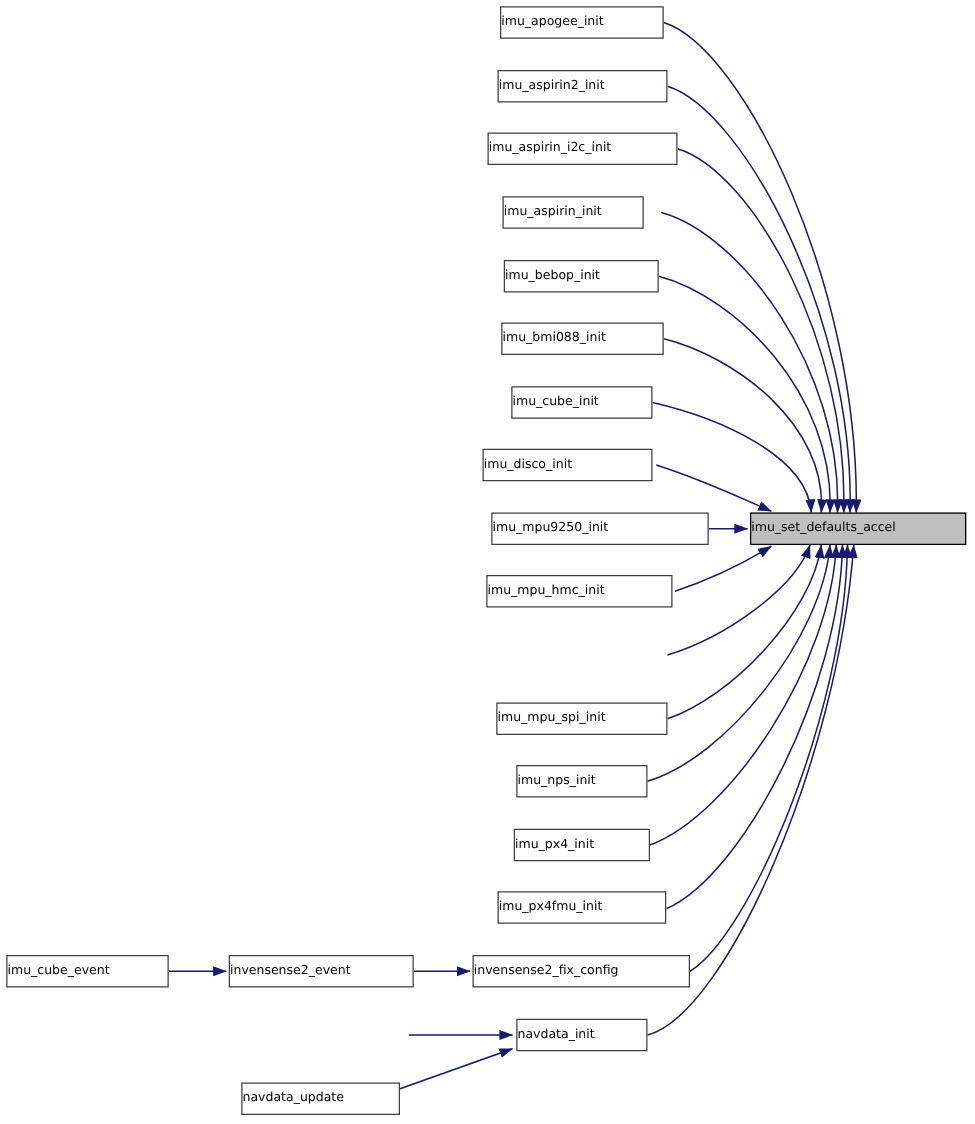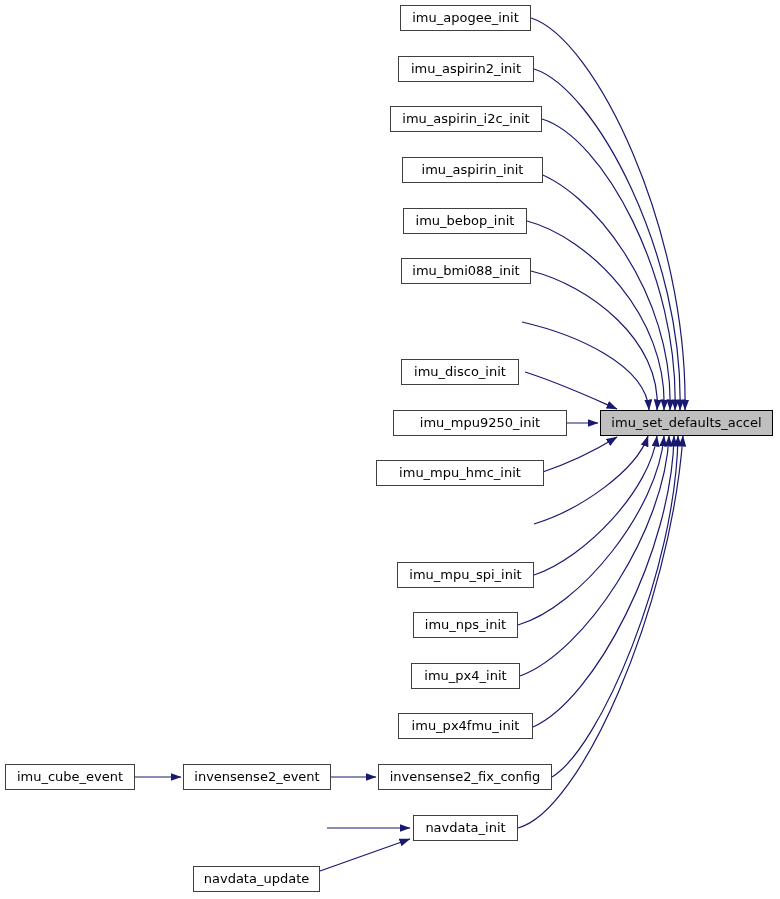--- a/index.html
+++ b/index.html
@@ -22,23 +22,22 @@
   .edges{position:absolute;left:0;top:0;}
   .edge{fill:none;stroke:var(--edge);stroke-width:1.2px;}
   .arrowhead{fill:var(--edge);stroke:none;}
   .node{
     position:absolute;
     height:26px;
     box-sizing:border-box;
     border:1px solid var(--node-border);
     background:var(--node-fill);
     color:var(--text);
-    font-size:13px;
+    font-size:10px;
     line-height:24px;
-    text-align:center;
     white-space:nowrap;
     cursor:pointer;
   }
   .node.target{
     background:var(--target-fill);
     border:1px solid var(--target-border);
     cursor:default;
   }
 </style>
 </head>
@@ -72,26 +71,27 @@
     <path class="edge" d="M518,828 C580,812 670,610 683,436" marker-end="url(#arrow)"></path>
     <path class="edge" d="M135,777 L181,777" marker-end="url(#arrow)"></path>
     <path class="edge" d="M331,777 L376,777" marker-end="url(#arrow)"></path>
     <path class="edge" d="M327,828 L410,828" marker-end="url(#arrow)"></path>
     <path class="edge" d="M320,871 L410,839" marker-end="url(#arrow)"></path>
   </svg>
 
   <div class="node" style="left:400px;top:5px;width:131px">imu_apogee_init</div>
   <div class="node" style="left:398px;top:56px;width:136px">imu_aspirin2_init</div>
   <div class="node" style="left:390px;top:106px;width:152px">imu_aspirin_i2c_init</div>
-  <div class="node" style="left:402px;top:157px;width:141px">imu_aspirin_init</div>
+  <div class="node" style="left:402px;top:157px;width:113px">imu_aspirin_init</div>
   <div class="node" style="left:403px;top:208px;width:124px">imu_bebop_init</div>
   <div class="node" style="left:401px;top:258px;width:130px">imu_bmi088_init</div>
-  <div class="node" style="left:401px;top:359px;width:118px">imu_disco_init</div>
+  <div class="node" style="left:409px;top:309px;width:113px">imu_cube_init</div>
+  <div class="node" style="left:386px;top:359px;width:136px">imu_disco_init</div>
   <div class="node" style="left:393px;top:410px;width:174px">imu_mpu9250_init</div>
-  <div class="node" style="left:376px;top:460px;width:168px">imu_mpu_hmc_init</div>
+  <div class="node" style="left:389px;top:460px;width:149px">imu_mpu_hmc_init</div>
   <div class="node" style="left:397px;top:562px;width:137px">imu_mpu_spi_init</div>
   <div class="node" style="left:413px;top:612px;width:105px">imu_nps_init</div>
   <div class="node" style="left:411px;top:663px;width:109px">imu_px4_init</div>
   <div class="node" style="left:398px;top:713px;width:135px">imu_px4fmu_init</div>
   <div class="node" style="left:378px;top:764px;width:174px">invensense2_fix_config</div>
   <div class="node" style="left:413px;top:815px;width:105px">navdata_init</div>
   <div class="node" style="left:5px;top:764px;width:130px">imu_cube_event</div>
   <div class="node" style="left:183px;top:764px;width:148px">invensense2_event</div>
   <div class="node" style="left:193px;top:866px;width:127px">navdata_update</div>
   <div class="node target" style="left:600px;top:410px;width:173px">imu_set_defaults_accel</div>

